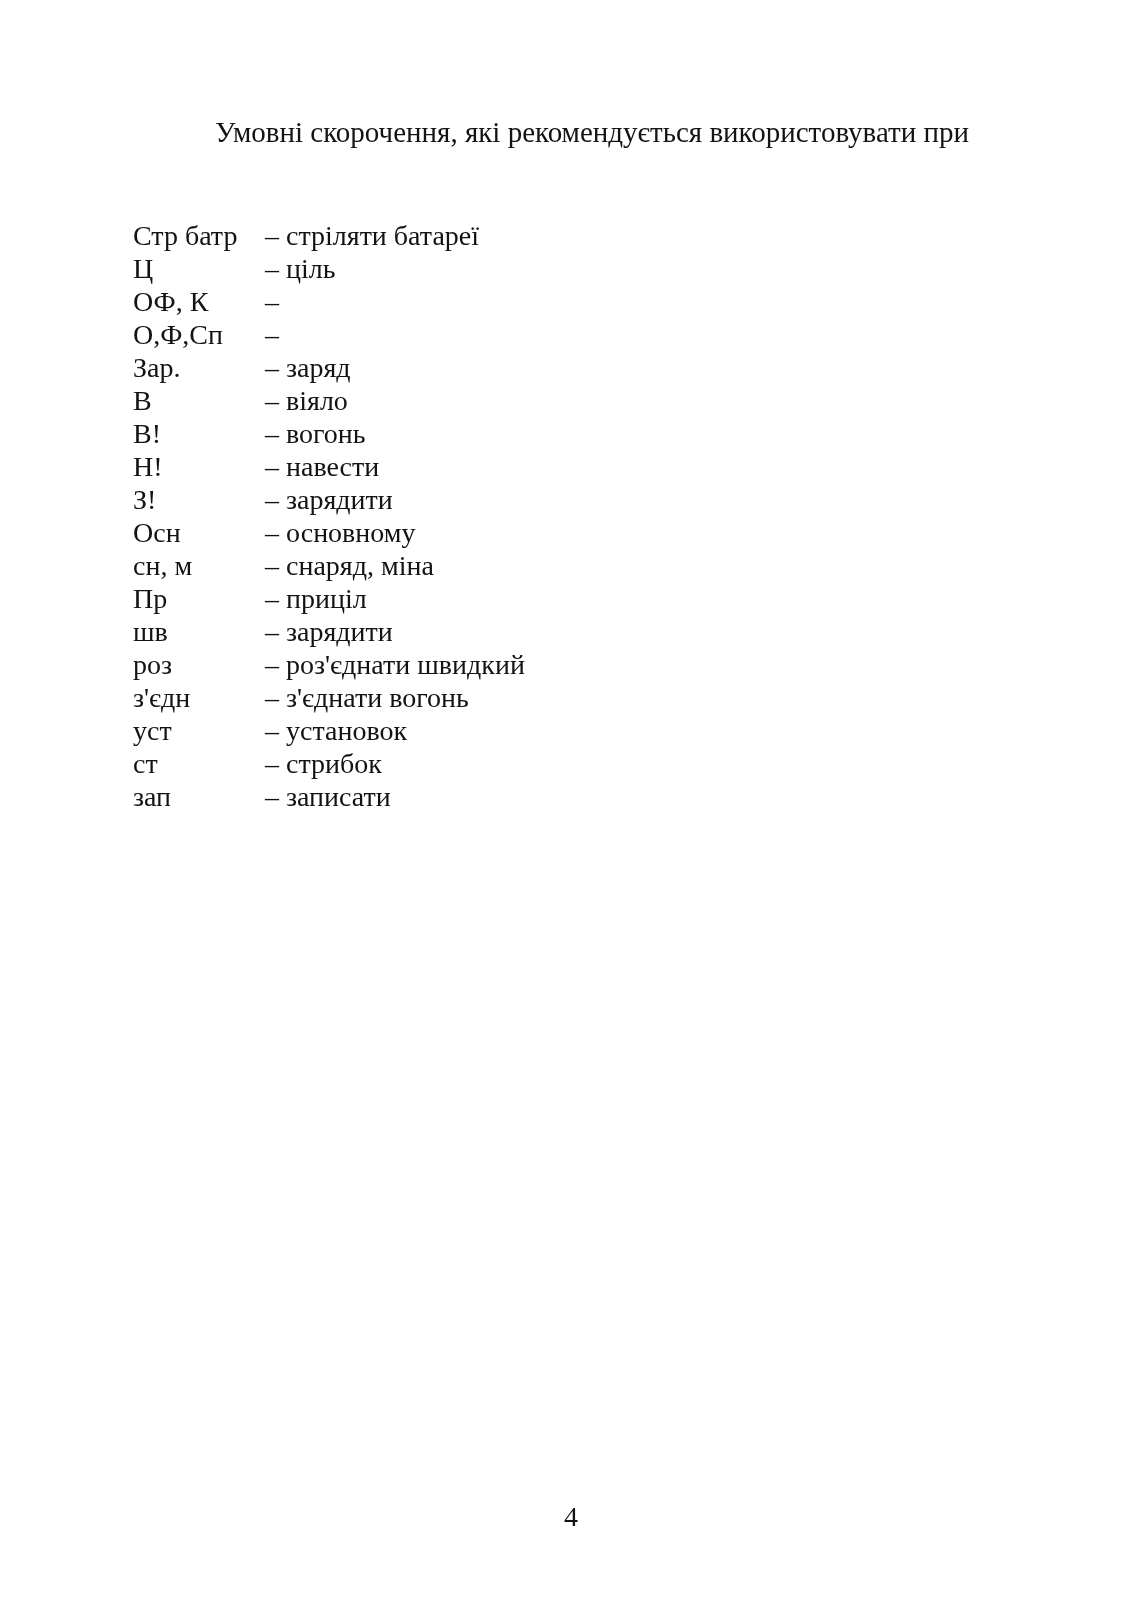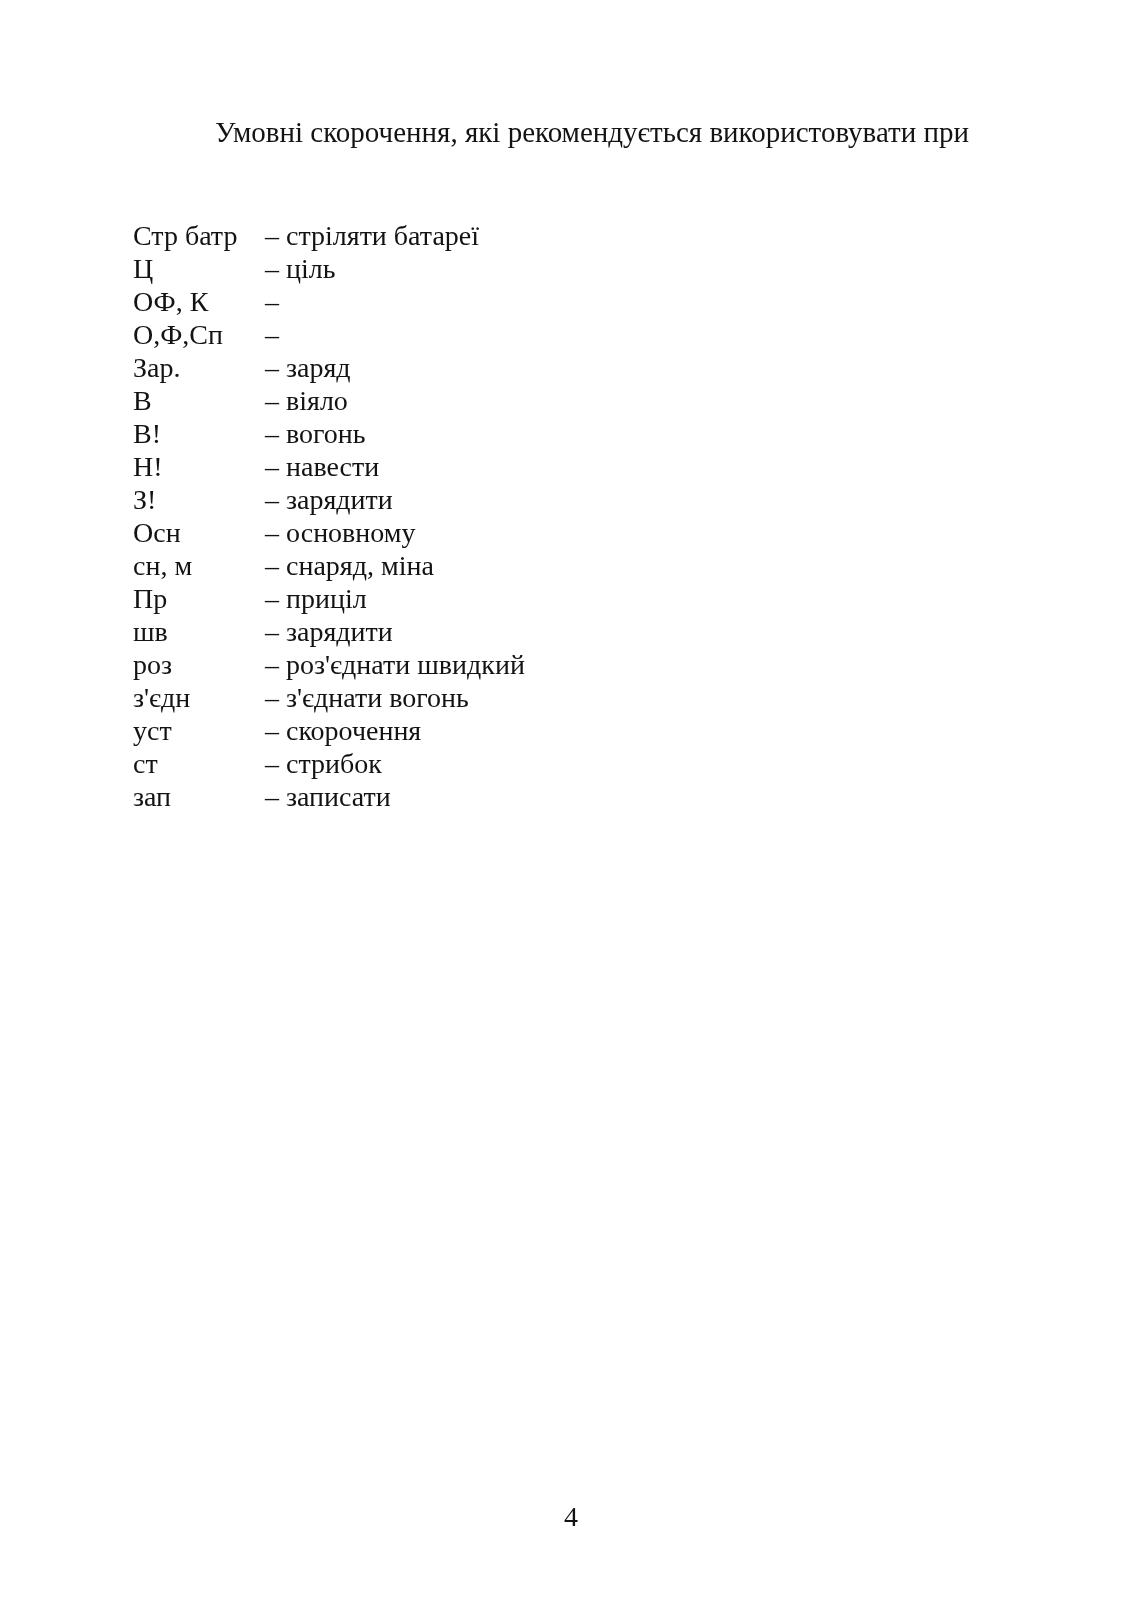--- a/index.html
+++ b/index.html
@@ -143,21 +143,21 @@
       <span class="def">роз'єднати швидкий</span>
     </div>
       <div class="row">
       <span class="term">з'єдн</span>
       <span class="dash">–</span>
       <span class="def">з'єднати вогонь</span>
     </div>
       <div class="row">
       <span class="term">уст</span>
       <span class="dash">–</span>
-      <span class="def">скорочення</span>
+      <span class="def">установок</span>
     </div>
       <div class="row">
       <span class="term">ст</span>
       <span class="dash">–</span>
       <span class="def">стрибок</span>
     </div>
       <div class="row">
       <span class="term">зап</span>
       <span class="dash">–</span>
       <span class="def">записати</span>

